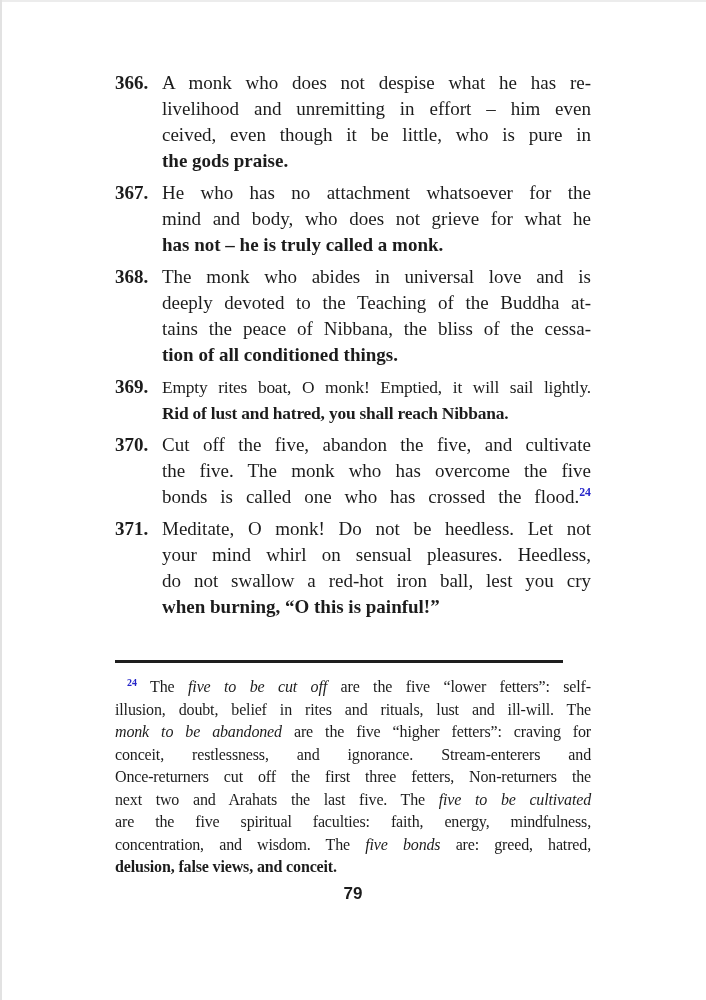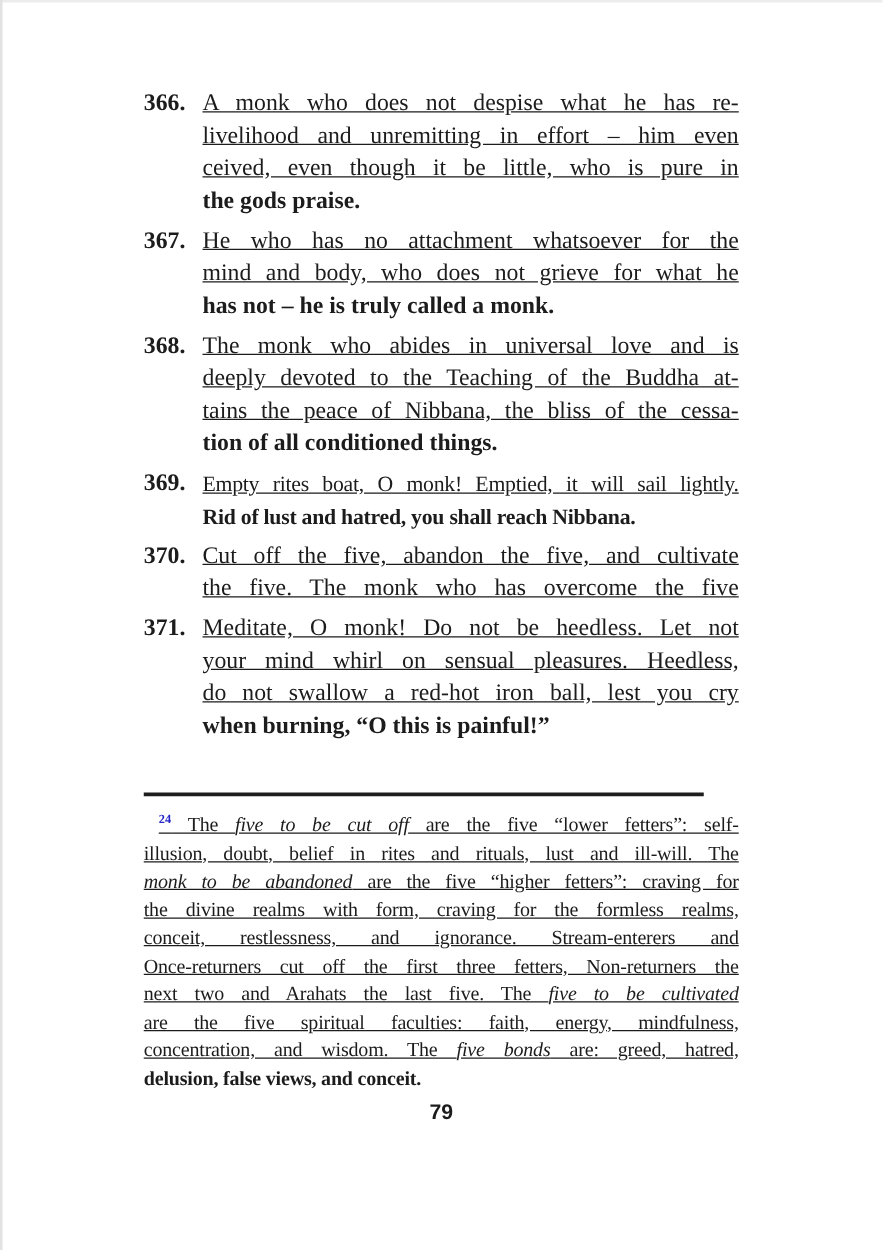--- a/index.html
+++ b/index.html
@@ -44,21 +44,20 @@
     line-height: 26px;
     white-space: normal;
   }
   .vbody.compact .vline {
     font-size: 17.4px;
     letter-spacing: -0.2px;
   }
   .just {
     text-align: justify;
     text-align-last: justify;
-    text-decoration: underline;
   }
   .last {
     text-align: left;
     font-weight: bold;
   }
   .fn-rule {
     margin-top: 40px;
     width: 448px;
     height: 3px;
     background: #1e1e1e;
@@ -130,38 +129,38 @@
           <div class="vbody compact">
             <div class="vline just"><span>Empty rites boat, O monk! Emptied, it will sail lightly.</span></div>
             <div class="vline last"><span>Rid of lust and hatred, you shall reach Nibbana.</span></div>
           </div>
         </div>
         <div class="verse">
           <div class="vnum">370.</div>
           <div class="vbody">
             <div class="vline just"><span>Cut off the five, abandon the five, and cultivate</span></div>
             <div class="vline just"><span>the five. The monk who has overcome the five</span></div>
+            <div class="vline just"><span>bonds is called one who has crossed the flood.</span><span class="sup" style="color: rgb(36, 36, 200);">24</span></div>
           </div>
         </div>
         <div class="verse">
           <div class="vnum">371.</div>
           <div class="vbody">
             <div class="vline just"><span>Meditate, O monk! Do not be heedless. Let not</span></div>
             <div class="vline just"><span>your mind whirl on sensual pleasures. Heedless,</span></div>
             <div class="vline just"><span>do not swallow a red-hot iron ball, lest you cry</span></div>
             <div class="vline last"><span>when burning, “O this is painful!”</span></div>
           </div>
         </div>
       </div>
     <div class="fn-rule"></div>
     <div class="footnote">
         <div class="fline just first"><span class="sup" style="color: rgb(36, 36, 200);">24</span><span> The </span><span class="it">five to be cut off</span><span> are the five “lower fetters”: self-</span></div>
         <div class="fline just"><span>illusion, doubt, belief in rites and rituals, lust and ill-will. The</span></div>
         <div class="fline just"><span class="it">monk to be abandoned</span><span> are the five “higher fetters”: craving for</span></div>
-        <div class="fline just"><span>the divine realms with form, craving for the formless realms,</span></div>
         <div class="fline just"><span>conceit, restlessness, and ignorance. Stream-enterers and</span></div>
         <div class="fline just"><span>Once-returners cut off the first three fetters, Non-returners the</span></div>
         <div class="fline just"><span>next two and Arahats the last five. The </span><span class="it">five to be cultivated</span></div>
         <div class="fline just"><span>are the five spiritual faculties: faith, energy, mindfulness,</span></div>
         <div class="fline just"><span>concentration, and wisdom. The </span><span class="it">five bonds</span><span> are: greed, hatred,</span></div>
         <div class="fline last"><span>delusion, false views, and conceit.</span></div>
       </div>
     <div class="page-number">79</div>
   </div>
 </div>

